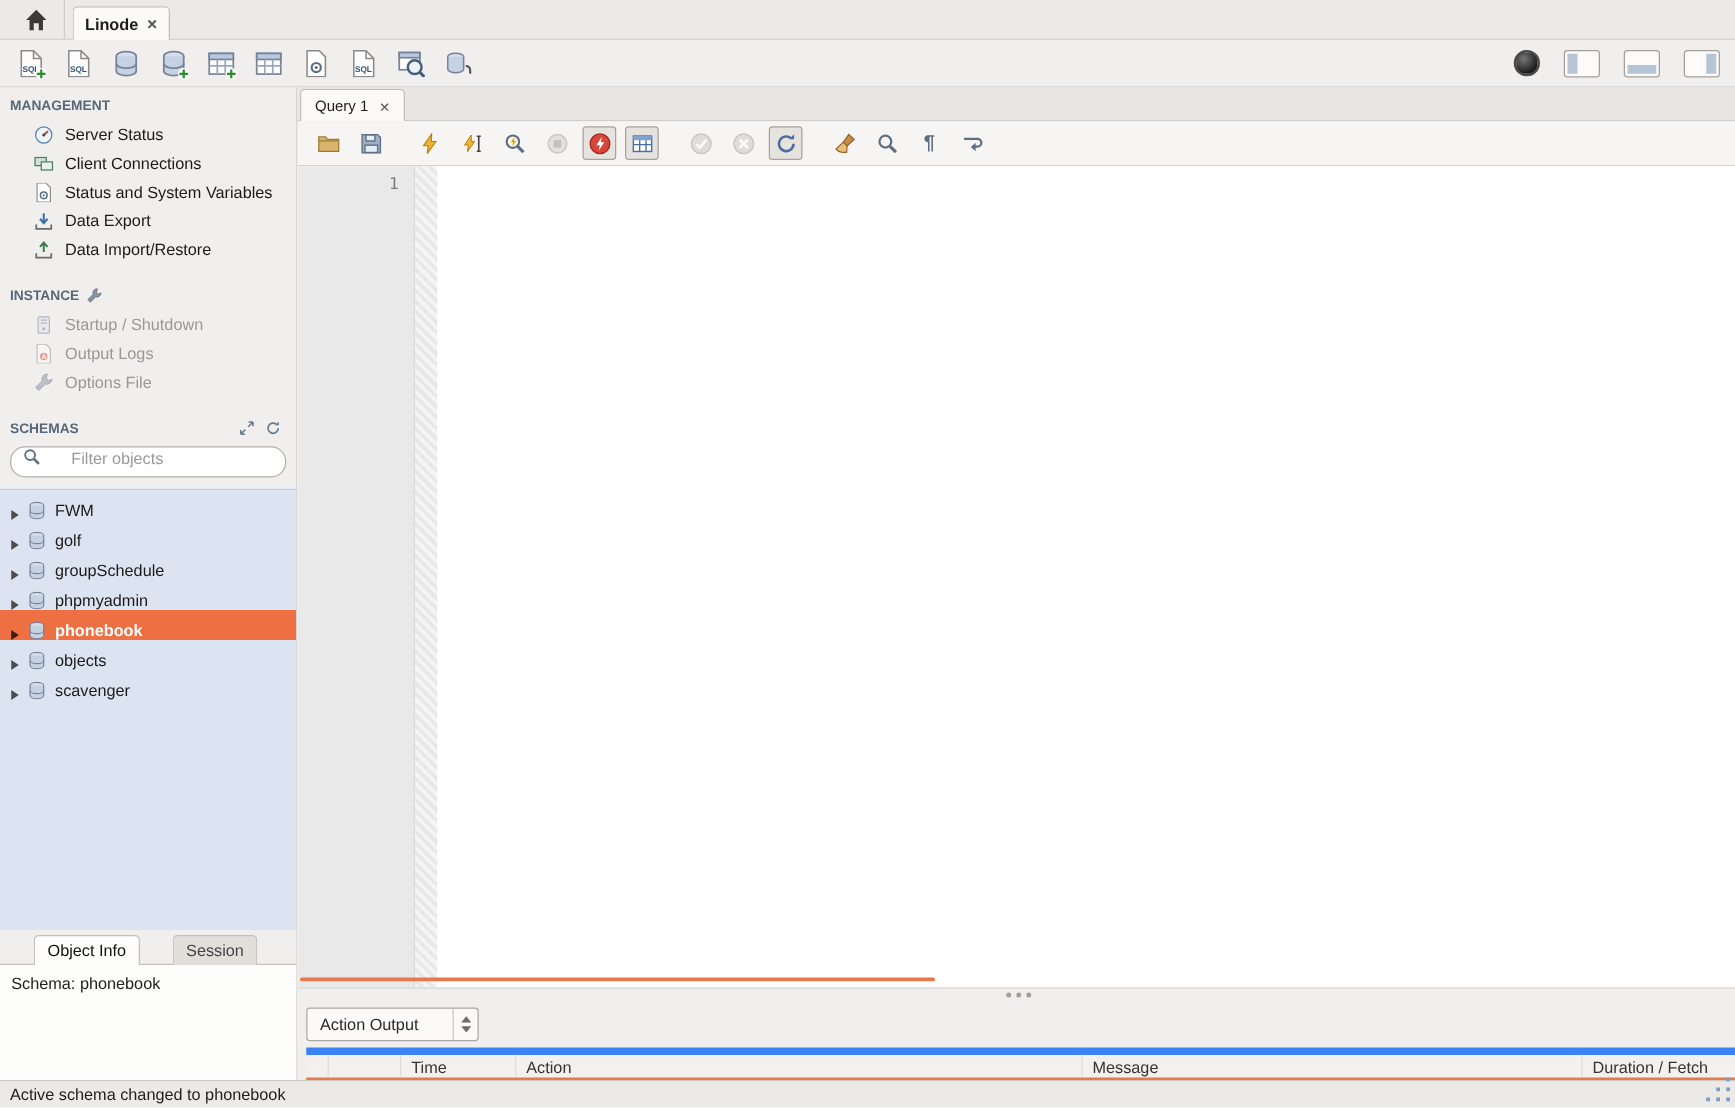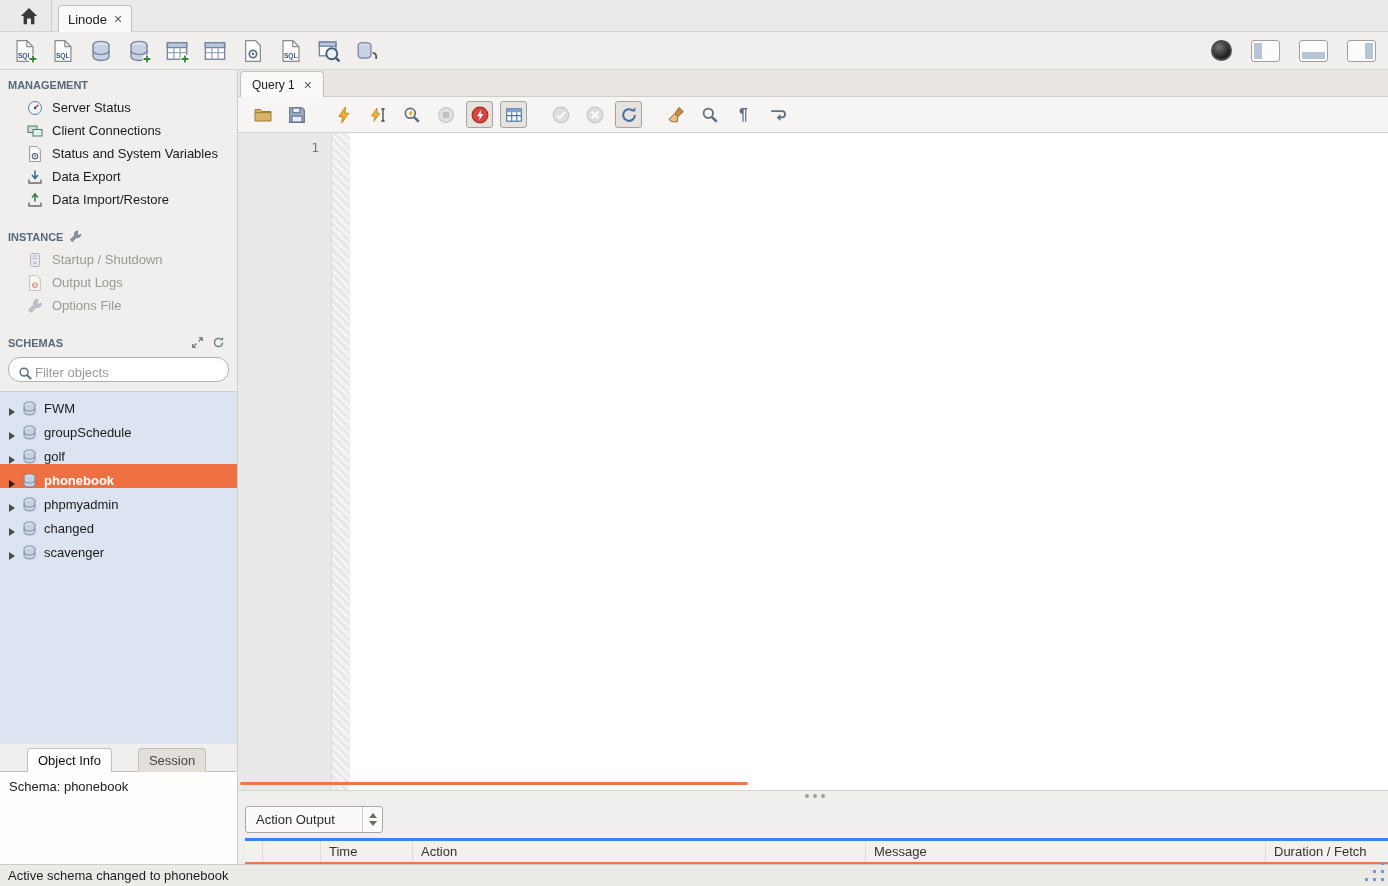--- a/index.html
+++ b/index.html
@@ -12,21 +12,21 @@
   .window { width:100%; height:100%; display:flex; flex-direction:column; }
 
   
   .tabbar { height:32px; background:#eceae8; border-bottom:1px solid #d6d3cf;
             display:flex; align-items:flex-end; padding-left:6px; flex:0 0 32px;}
   .home-tab { width:46px; height:31px; display:flex; align-items:center; justify-content:center;
               border-right:1px solid #d0cdc9; cursor:pointer; }
   .home-tab svg { width:20px; height:20px; }
   .conn-tab { height:27px; margin-left:6px; padding:0 9px; display:flex; align-items:center; gap:7px;
               background:#fbfaf9; border:1px solid #c3c0bb; border-bottom:none;
-              border-radius:4px 4px 0 0; position:relative; top:1px; cursor:pointer;}
+              border-radius:4px 4px 0 0; position:relative; top:1px; cursor:pointer;font-weight:bold;}
   .conn-tab .t { font-size:13px; color:#1c1c1c; }
   .conn-tab .x { color:#555; font-size:14px; line-height:1; cursor:pointer; }
 
   
   .toolbar { height:38px; flex:0 0 38px; background:#f0efed; border-bottom:1px solid #d6d3cf;
              display:flex; align-items:center; gap:13px; padding:0 12px; }
   .tico { position:relative; width:25px; height:25px; display:flex; align-items:center; justify-content:center; cursor:pointer; }
   .tico svg.base { width:22px; height:22px; }
   .tico svg.ovl { position:absolute; right:-1px; bottom:-1px; width:10px; height:10px; }
   .toolbar .spacer { flex:1; }
@@ -51,21 +51,21 @@
   .sec-title .right-icons { margin-left:auto; display:flex; gap:8px; padding-right:4px; }
   .sec-title .right-icons svg { width:13px; height:13px; cursor:pointer; }
   .side-item { height:23px; display:flex; align-items:center; gap:9px; padding-left:27px; cursor:pointer; }
   .side-item svg { width:16px; height:16px; flex:0 0 16px; }
   .side-item .lbl { font-size:13px; color:#1a1a1a; white-space:nowrap; overflow:hidden; }
   .side-item.disabled svg { opacity:.5; }
   .side-item.disabled .lbl { color:#9b9893; }
   .sec-gap { height:10px; }
 
   .filter { margin:3px 8px 9px 8px; height:25px; background:#fff; border:1px solid #b3b0ab;
-            border-radius:12px; display:flex; align-items:flex-end; gap:0; padding:0 9px; }
+            border-radius:12px; display:flex; align-items:flex-start; gap:22px; padding:0 9px; }
   .filter svg { width:15px; height:15px; flex:0 0 15px; }
   .filter input { flex:1; min-width:0; border:none; outline:none; background:transparent;
                   font-family:"Liberation Sans",sans-serif; font-size:13px; color:#333; }
   .filter input::placeholder { color:#9a9a9a; }
 
   .schema-list { flex:1; min-height:0; background:#dce4f1; border-top:1px solid #c8d0de; overflow:hidden; }
   .schema-row { height:24px; display:flex; align-items:flex-end; gap:7px; padding-left:9px; cursor:pointer; }
   .schema-row .tri { width:0; height:0; border-left:6px solid #4d4d4d;
                      border-top:4px solid transparent; border-bottom:4px solid transparent; cursor:pointer;}
   .schema-row svg { width:15px; height:15px; flex:0 0 15px; }
@@ -122,21 +122,21 @@
            display:flex; align-items:center; padding:0 5px 0 10px; gap:19px; cursor:pointer; }
   .combo .cl { font-size:13px; color:#2a2a2a; flex:1; }
   .combo .spin { display:flex; flex-direction:column; align-items:center; gap:3px;
                  border-left:1px solid #ccc9c4; padding-left:6px; align-self:stretch; justify-content:center; }
   .arr-up { width:0; height:0; border-left:4px solid transparent; border-right:4px solid transparent;
             border-bottom:5px solid #6e6a64; }
   .arr-dn { width:0; height:0; border-left:4px solid transparent; border-right:4px solid transparent;
             border-top:5px solid #6e6a64; }
 
   .out-header { height:26px; flex:0 0 26px; display:flex; align-items:stretch; background:#f3f1ee;
-                border-top:3px solid #3b82f6; border-bottom:2px solid #e8794c; margin-left:7px;
+                border-top:6px solid #3b82f6; border-bottom:2px solid #e8794c; margin-left:7px;
                 font-size:13px; color:#333; overflow:hidden; }
   .ocol { display:flex; align-items:center; padding-left:8px; border-right:1px solid #dfdcd7;
           white-space:nowrap; overflow:hidden; }
   .ocol.c0 { width:18px; flex:0 0 18px; padding-left:0; }
   .ocol.c1 { width:58px; flex:0 0 58px; }
   .ocol.c2 { width:92px; flex:0 0 92px; }
   .ocol.c3 { width:453px; flex:0 0 453px; }
   .ocol.c4 { width:400px; flex:0 0 400px; }
   .ocol.c5 { flex:1; border-right:none; }
 
@@ -468,49 +468,49 @@
           <svg>
               <use href="#i-db"></use>
             </svg>
           <span class="nm">FWM</span>
         </div>
         <div class="schema-row">
           <span class="tri"></span>
           <svg>
               <use href="#i-db"></use>
             </svg>
-          <span class="nm">groupSchedule</span>
+          <span class="nm">golf</span>
         </div>
         <div class="schema-row">
           <span class="tri"></span>
           <svg>
               <use href="#i-db"></use>
             </svg>
-          <span class="nm">golf</span>
+          <span class="nm">groupSchedule</span>
+        </div>
+        <div class="schema-row">
+          <span class="tri"></span>
+          <svg>
+              <use href="#i-db"></use>
+            </svg>
+          <span class="nm">phpmyadmin</span>
         </div>
         <div class="schema-row selected">
           <span class="tri"></span>
           <svg>
               <use href="#i-db"></use>
             </svg>
           <span class="nm">phonebook</span>
         </div>
         <div class="schema-row">
           <span class="tri"></span>
           <svg>
               <use href="#i-db"></use>
             </svg>
-          <span class="nm">phpmyadmin</span>
-        </div>
-        <div class="schema-row">
-          <span class="tri"></span>
-          <svg>
-              <use href="#i-db"></use>
-            </svg>
-          <span class="nm">changed</span>
+          <span class="nm">objects</span>
         </div>
         <div class="schema-row">
           <span class="tri"></span>
           <svg>
               <use href="#i-db"></use>
             </svg>
           <span class="nm">scavenger</span>
         </div>
       </div>
 

